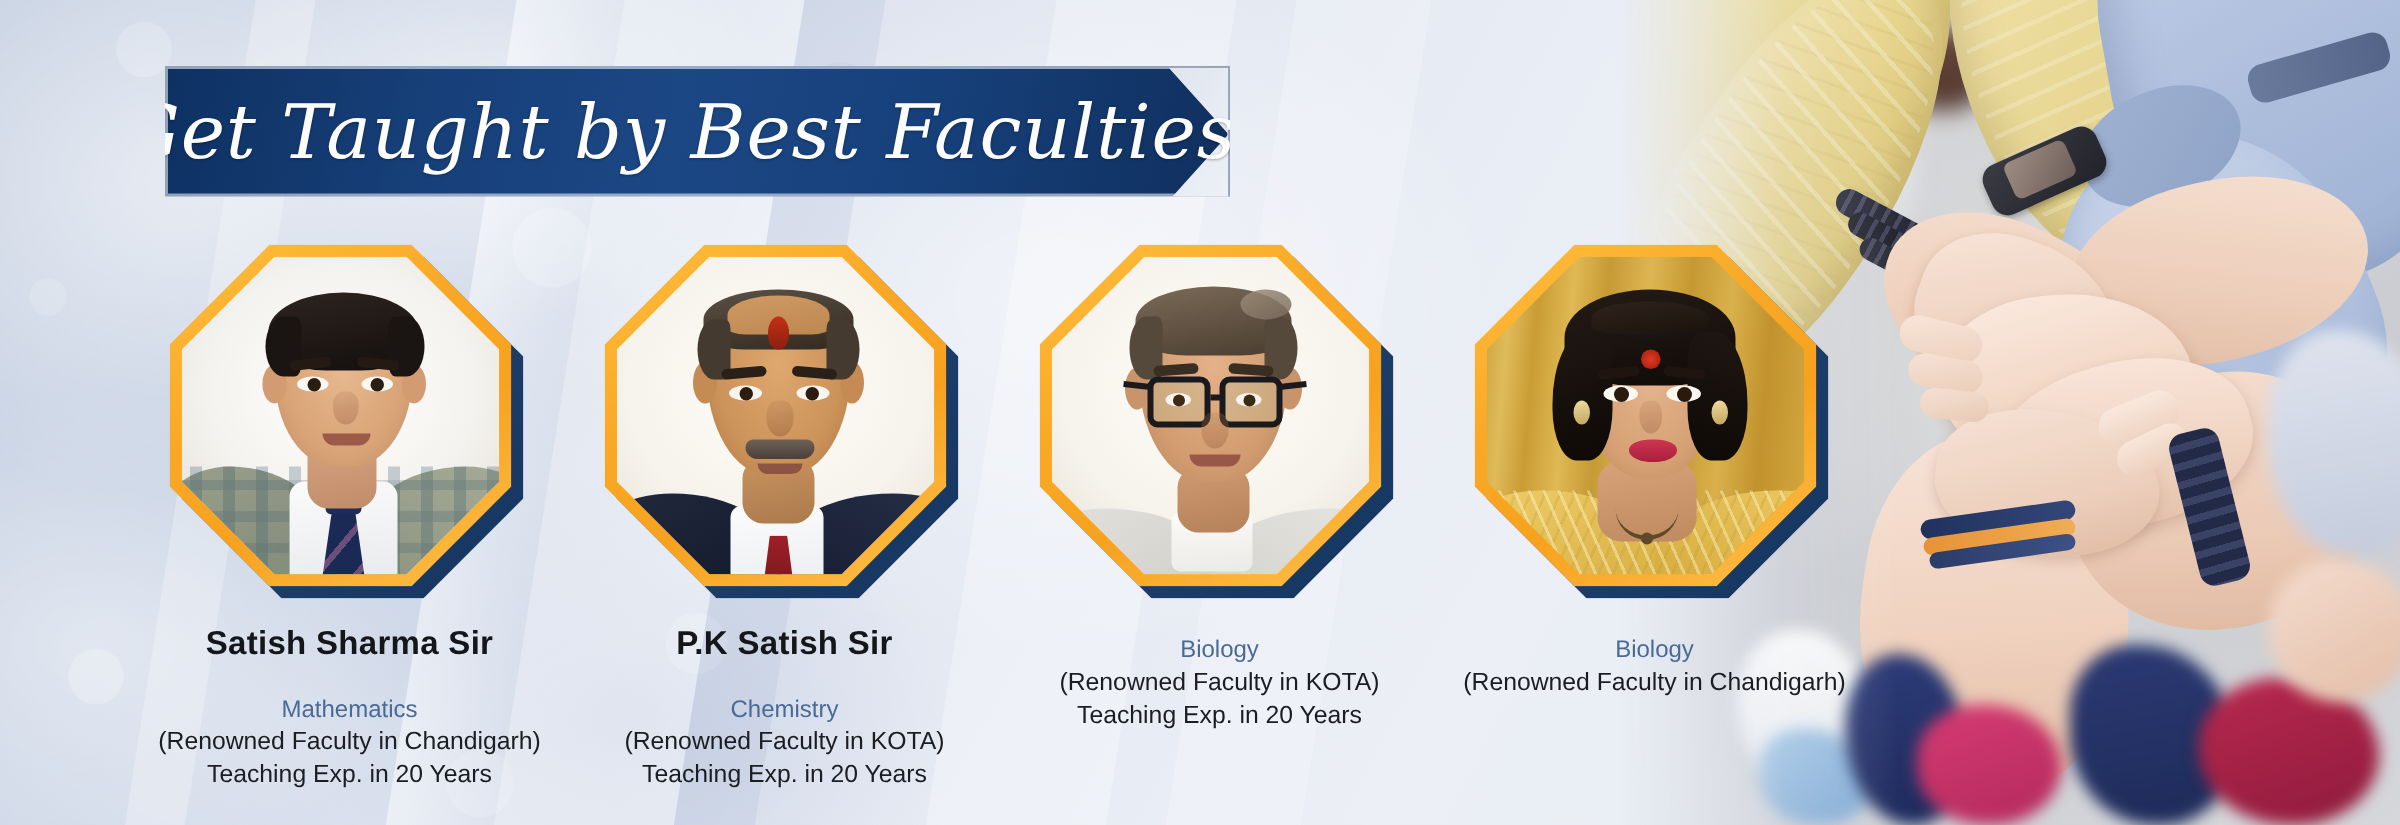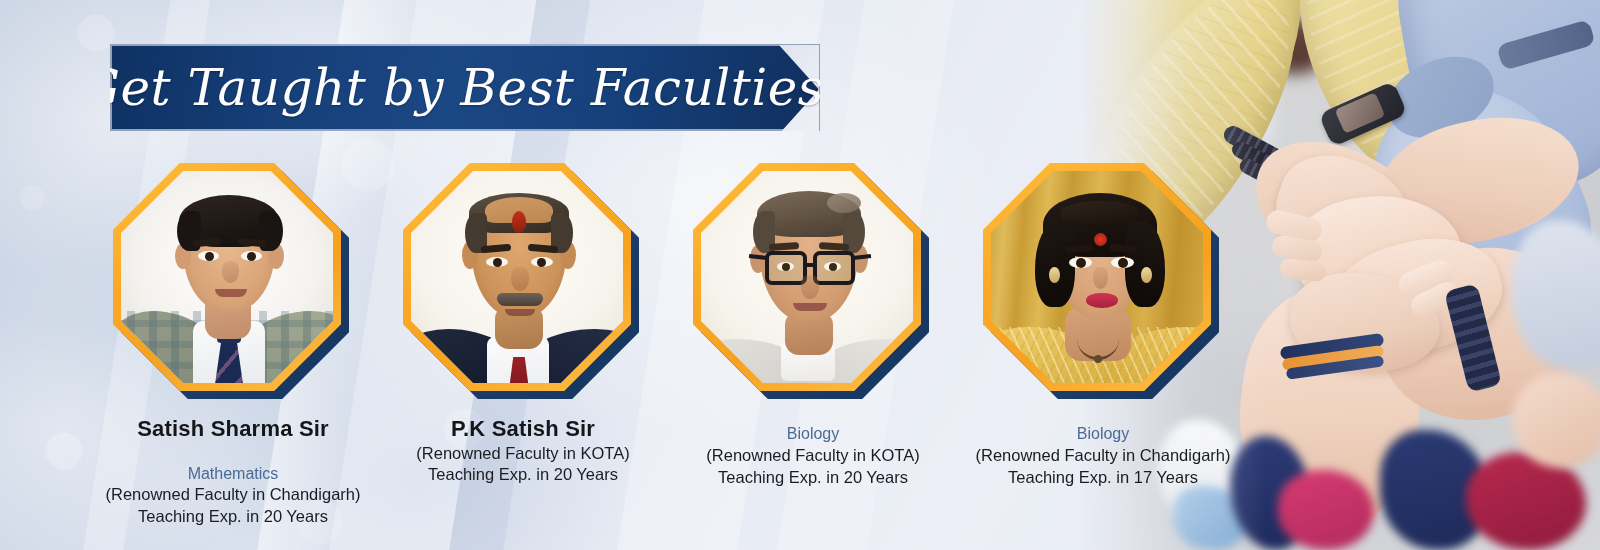--- a/index.html
+++ b/index.html
@@ -309,20 +309,21 @@
 
             <div class="pp" style="left:100px;top:96px;width:18px;height:24px;background:linear-gradient(170deg,rgba(180,120,80,.22),rgba(150,95,60,.48));border-radius:40% 40% 50% 50%;"></div>
 
             <div class="pp" style="left:86px;top:122px;width:46px;height:13px;background:linear-gradient(180deg,#6e6158,#4a4038);border-radius:8px 8px 12px 12px;"></div>
             <div class="pp" style="left:94px;top:138px;width:30px;height:7px;background:#8d5444;border-radius:0 0 12px 12px;"></div>
           </div>
         </div>
       </div>
       <div class="meta">
         <div class="f-name">P.K Satish Sir</div>
+        <div class="f-subject">Chemistry</div>
         <div class="f-line">(Renowned Faculty in KOTA)</div>
         <div class="f-line">Teaching Exp. in 20 Years</div>
       </div>
     </div>
 
     <div class="card">
       <div class="frame">
         <div class="oct-shadow"></div>
         <div class="oct-ring"></div>
         <div class="oct-photo">
@@ -413,18 +414,17 @@
 
             <div class="pp" style="left:102px;top:96px;width:15px;height:22px;background:linear-gradient(170deg,rgba(185,125,85,.2),rgba(155,100,65,.42));border-radius:40% 40% 50% 50%;"></div>
 
             <div class="pp" style="left:95px;top:122px;width:32px;height:15px;background:linear-gradient(180deg,#cf3552,#a8203b);border-radius:50% 50% 55% 55%;"></div>
           </div>
         </div>
       </div>
       <div class="meta">
         <div class="f-subject">Biology</div>
         <div class="f-line">(Renowned Faculty in Chandigarh)</div>
-        <div class="f-line">Teaching Exp. in 17 Years</div>
       </div>
     </div>
 
   </div>
 </div>
 
 </body></html>

